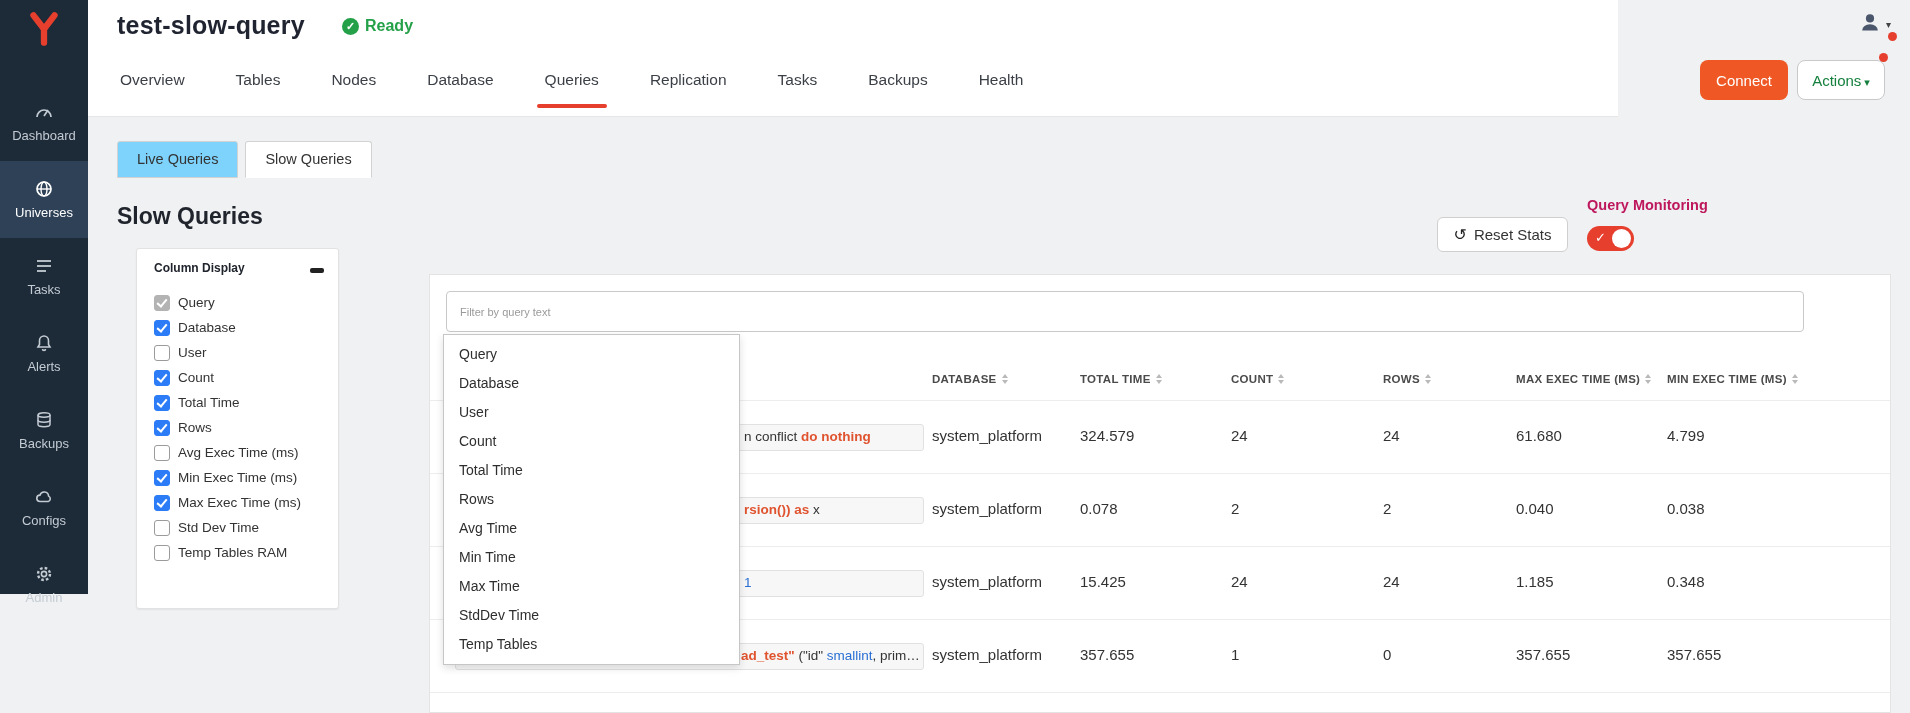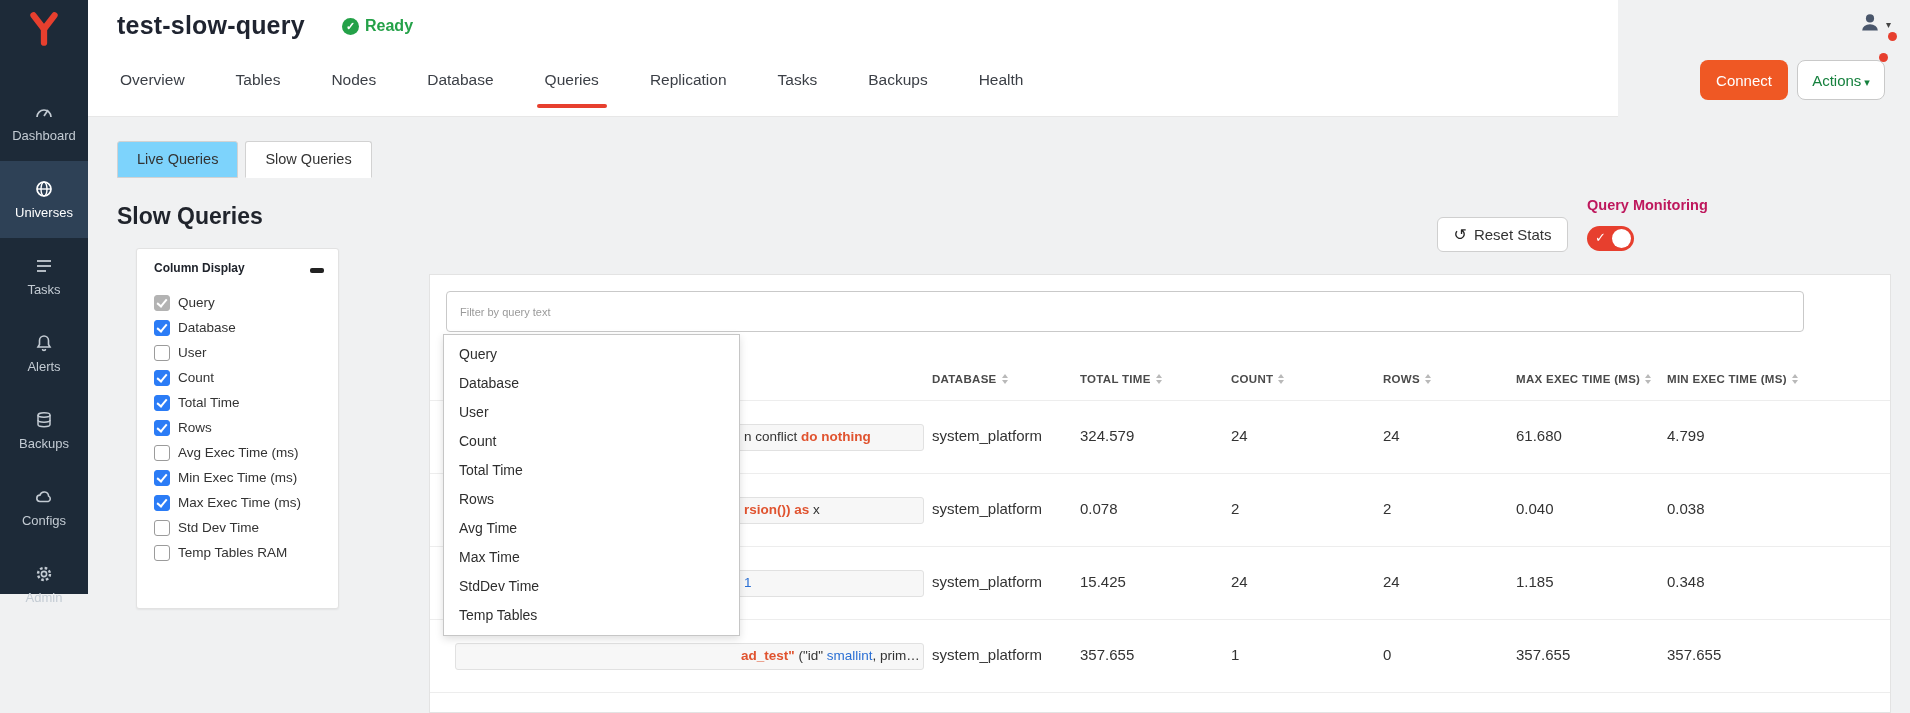--- a/index.html
+++ b/index.html
@@ -358,16 +358,17 @@
 </section>
 
 <div class="dropdown">
   <div class="dd-item">Query</div>
   <div class="dd-item">Database</div>
   <div class="dd-item">User</div>
   <div class="dd-item">Count</div>
   <div class="dd-item">Total Time</div>
   <div class="dd-item">Rows</div>
   <div class="dd-item">Avg Time</div>
+  <div class="dd-item">Min Time</div>
   <div class="dd-item">Max Time</div>
   <div class="dd-item">StdDev Time</div>
   <div class="dd-item">Temp Tables</div>
 </div>
 
 </body></html>

